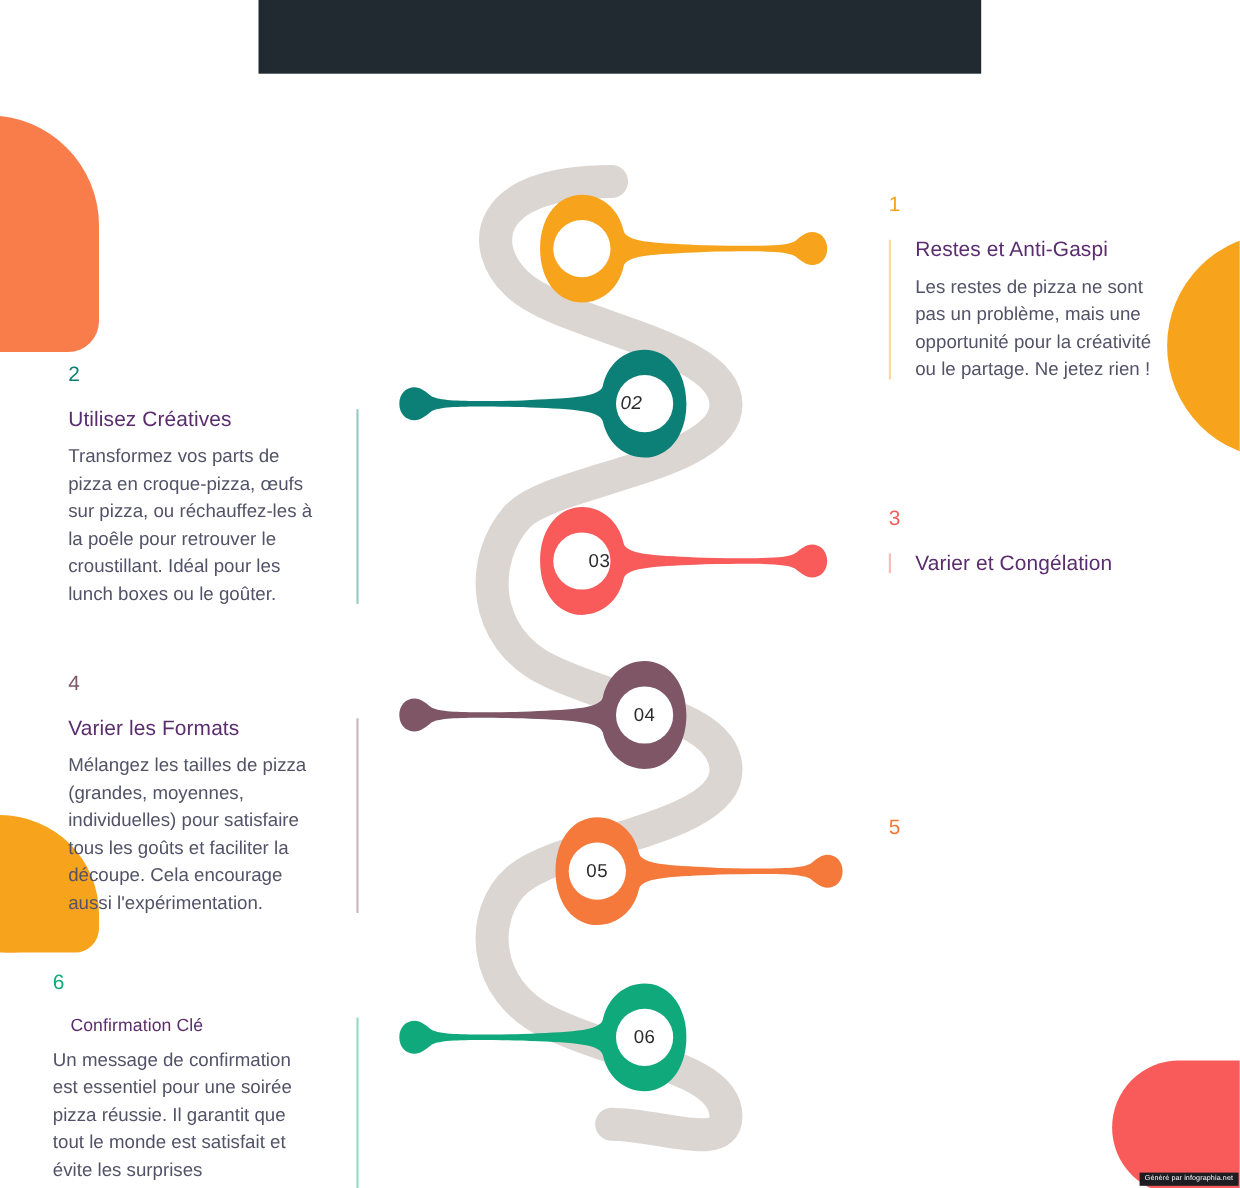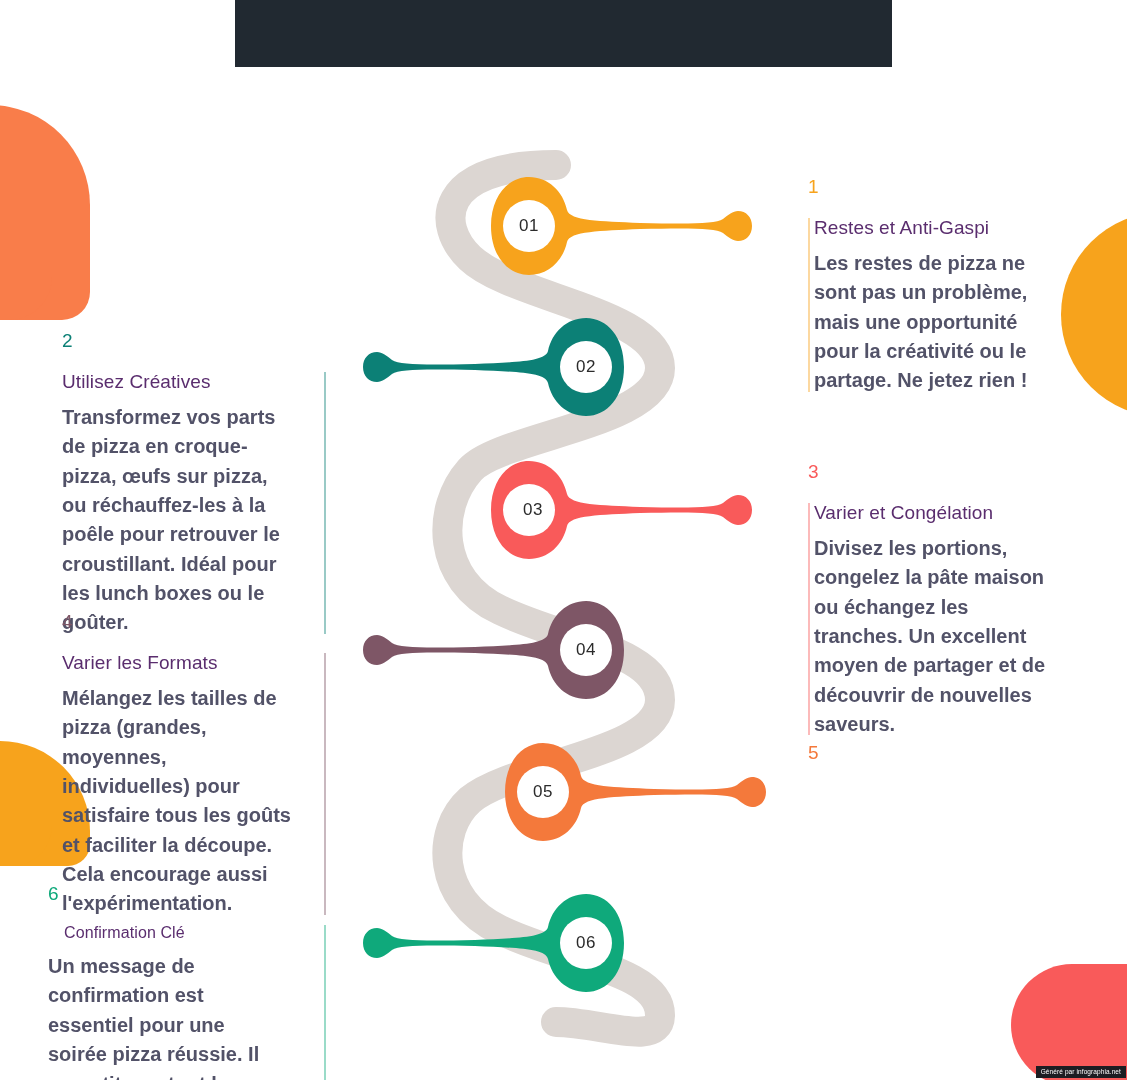--- a/index.html
+++ b/index.html
@@ -107,44 +107,43 @@
     width: 248px;
   }
   .block .num {
     font-size: 19px;
     line-height: 1;
     margin: 0 0 20px 0;
     font-weight: 400;
   }
   .block .body-wrap {
     position: relative;
-    padding-left: 6px;
+    padding-left: 24px;
   }
   .block .bar {
     position: absolute;
     left: 0; top: 2px;
     width: 2px;
     height: calc(100% - 6px);
     opacity: 0.42;
   }
   .block h3 {
     margin: 0 0 9px 0;
     font-size: 19px;
     line-height: 1.25;
     font-weight: 400;
     color: #5A2D6E;
     letter-spacing: 0.1px;
   }
   .block h3.small { font-size: 16px; margin-left: 16px; }
   .block p {
     margin: 0;
-    font-size: 20px;
+    font-size: 17px;
     line-height: 1.47;
     color: #525268;
-    font-weight: bold;
   }
 
   .block.left { text-align: left; }
   .block.left .body-wrap { padding-left: 0; padding-right: 14px; }
   .block.left .bar { left: auto; right: 0; }
 
   
   #watermark {
     position: absolute;
     right: 1px; bottom: 2px;
@@ -195,21 +194,20 @@
                C 256 40, 262 46, 262 55
                C 262 64, 256 70, 248 70
                C 243 70, 238 66, 233 62
                C 225 57, 200 57, 150 58
                C 110 60, 80 60, 77 71
                C 73 90, 58 104, 39 104
                C 18 104, 1 85, 1 55
                C 1 25, 18 6, 39 6 Z" fill="#F7A31C"></path>
       <circle cx="39" cy="55" r="26" fill="#ffffff"></circle>
     </svg>
-    <div class="pin-number" style="left:0px;">01</div>
   </div>
 
   <div class="pin" id="pin-2" style="left:355px; top:312px; width:270px;">
     <svg width="270" height="110" viewBox="0 0 270 110">
       <g transform="translate(270,0) scale(-1,1)">
         <path d="M 39 6
                  C 58 6, 73 20, 77 39
                  C 80 50, 110 50, 150 52
                  C 200 53, 225 53, 233 48
                  C 238 44, 243 40, 248 40
@@ -217,41 +215,41 @@
                  C 262 64, 256 70, 248 70
                  C 243 70, 238 66, 233 62
                  C 225 57, 200 57, 150 58
                  C 110 60, 80 60, 77 71
                  C 73 90, 58 104, 39 104
                  C 18 104, 1 85, 1 55
                  C 1 25, 18 6, 39 6 Z" fill="#0C8076"></path>
         <circle cx="39" cy="55" r="26" fill="#ffffff"></circle>
       </g>
     </svg>
-    <div class="pin-number" style="right:0px;">02</div>
+    <div class="pin-number" style="right:12px;font-style:italic;">02</div>
   </div>
 
   <div class="pin" id="pin-3" style="left:490px; top:455px; width:270px;">
     <svg width="270" height="110" viewBox="0 0 270 110">
       <path d="M 39 6
                C 58 6, 73 20, 77 39
                C 80 50, 110 50, 150 52
                C 200 53, 225 53, 233 48
                C 238 44, 243 40, 248 40
                C 256 40, 262 46, 262 55
                C 262 64, 256 70, 248 70
                C 243 70, 238 66, 233 62
                C 225 57, 200 57, 150 58
                C 110 60, 80 60, 77 71
                C 73 90, 58 104, 39 104
                C 18 104, 1 85, 1 55
                C 1 25, 18 6, 39 6 Z" fill="#F95A5A"></path>
       <circle cx="39" cy="55" r="26" fill="#ffffff"></circle>
     </svg>
-    <div class="pin-number" style="left:4px;">03</div>
+    <div class="pin-number" style="left:16px;">03</div>
   </div>
 
   <div class="pin" id="pin-4" style="left:355px; top:595px; width:270px;">
     <svg width="270" height="110" viewBox="0 0 270 110">
       <g transform="translate(270,0) scale(-1,1)">
         <path d="M 39 6
                  C 58 6, 73 20, 77 39
                  C 80 50, 110 50, 150 52
                  C 200 53, 225 53, 233 48
                  C 238 44, 243 40, 248 40
@@ -327,21 +325,20 @@
       <h3>Utilisez Créatives</h3>
       <p>Transformez vos parts de pizza en croque-pizza, œufs sur pizza, ou réchauffez-les à la poêle pour retrouver le croustillant. Idéal pour les lunch boxes ou le goûter.</p>
     </div>
   </div>
 
   <div class="block right" id="block-3" style="left:808px; top:462px; width:248px;">
     <div class="num" style="color:#F95A5A;">3</div>
     <div class="body-wrap">
       <div class="bar" style="background:#F95A5A;"></div>
       <h3>Varier et Congélation</h3>
-      <p>Divisez les portions, congelez la pâte maison ou échangez les tranches. Un excellent moyen de partager et de découvrir de nouvelles saveurs.</p>
     </div>
   </div>
 
   <div class="block left" id="block-4" style="left:62px; top:612px; width:248px;">
     <div class="num" style="color:#7E5666;">4</div>
     <div class="body-wrap">
       <div class="bar" style="background:#7E5666; right:-16px;"></div>
       <h3>Varier les Formats</h3>
       <p>Mélangez les tailles de pizza (grandes, moyennes, individuelles) pour satisfaire tous les goûts et faciliter la découpe. Cela encourage aussi l'expérimentation.</p>
     </div>

